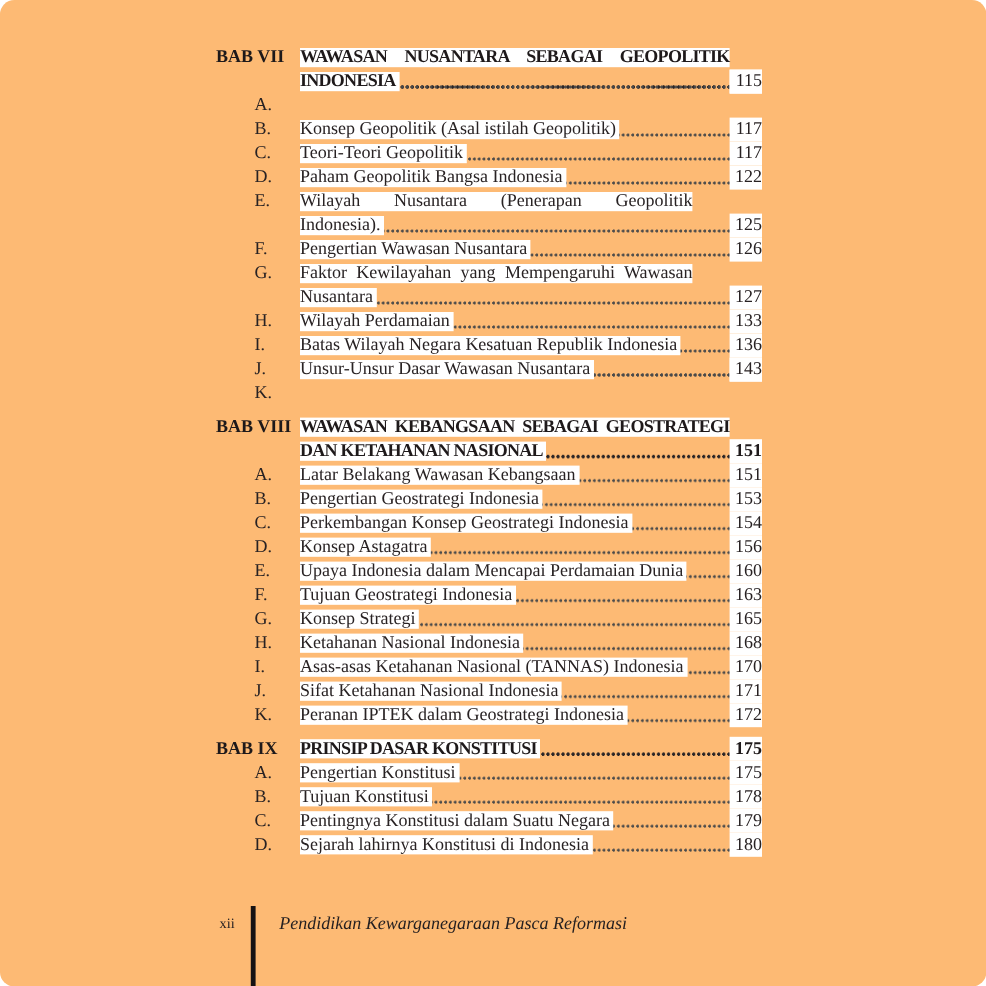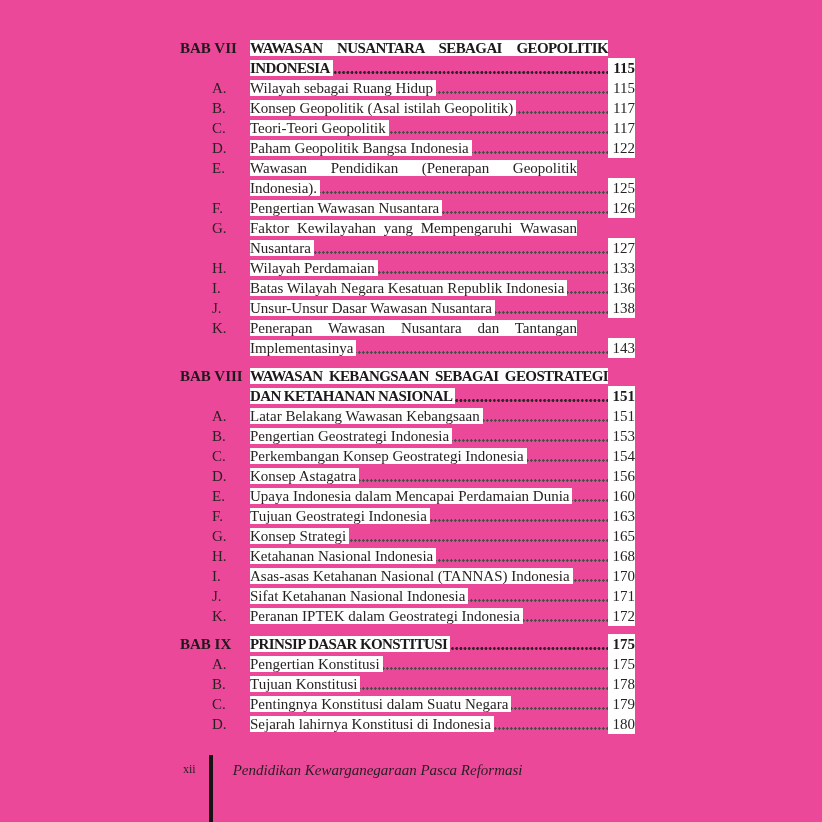--- a/index.html
+++ b/index.html
@@ -11,21 +11,22 @@
     width: 822px;
     height: 822px;
     position: relative;
     overflow: hidden;
     font-family: "Liberation Serif", serif;
     color: #282223;
   }
   .page {
     position: absolute;
     inset: 0;
-    background: #ec4899;
+    background: #fdba74;
+    border-radius: 12px;
   }
 
   
   .toc {
     position: absolute;
     left: 180px;
     top: 38px;
     width: 455px;
   }
   .row {
@@ -136,21 +137,20 @@
         <span class="cell-content">
           <span class="dots-band"></span>
           <div class="text-block"><span class="t">WAWASAN NUSANTARA SEBAGAI GEOPOLITIK INDONESIA</span></div>
           <span class="pg">115</span>
         </span>
       </div>
       <div class="row item">
         <span class="cell-label">A.</span>
         <span class="cell-content">
           <span class="dots-band"></span>
-          <div class="text-block"><span class="t">Wilayah sebagai Ruang Hidup</span></div>
           <span class="pg">115</span>
         </span>
       </div>
       <div class="row item">
         <span class="cell-label">B.</span>
         <span class="cell-content">
           <span class="dots-band"></span>
           <div class="text-block"><span class="t">Konsep Geopolitik (Asal istilah Geopolitik)</span></div>
           <span class="pg">117</span>
         </span>
@@ -168,21 +168,21 @@
         <span class="cell-content">
           <span class="dots-band"></span>
           <div class="text-block"><span class="t">Paham Geopolitik Bangsa Indonesia</span></div>
           <span class="pg">122</span>
         </span>
       </div>
       <div class="row item">
         <span class="cell-label">E.</span>
         <span class="cell-content">
           <span class="dots-band"></span>
-          <div class="text-block"><span class="t">Wawasan Pendidikan (Penerapan Geopolitik Indonesia).</span></div>
+          <div class="text-block"><span class="t">Wilayah Nusantara (Penerapan Geopolitik Indonesia).</span></div>
           <span class="pg">125</span>
         </span>
       </div>
       <div class="row item">
         <span class="cell-label">F.</span>
         <span class="cell-content">
           <span class="dots-band"></span>
           <div class="text-block"><span class="t">Pengertian Wawasan Nusantara</span></div>
           <span class="pg">126</span>
         </span>
@@ -216,21 +216,20 @@
         <span class="cell-content">
           <span class="dots-band"></span>
           <div class="text-block"><span class="t">Unsur-Unsur Dasar Wawasan Nusantara</span></div>
           <span class="pg">138</span>
         </span>
       </div>
       <div class="row item">
         <span class="cell-label">K.</span>
         <span class="cell-content">
           <span class="dots-band"></span>
-          <div class="text-block"><span class="t">Penerapan Wawasan Nusantara dan Tantangan Implementasinya</span></div>
           <span class="pg">143</span>
         </span>
       </div>
       <div class="row head">
         <span class="cell-label">BAB VIII</span>
         <span class="cell-content">
           <span class="dots-band"></span>
           <div class="text-block"><span class="t">WAWASAN KEBANGSAAN SEBAGAI GEOSTRATEGI DAN KETAHANAN NASIONAL</span></div>
           <span class="pg">151</span>
         </span>

